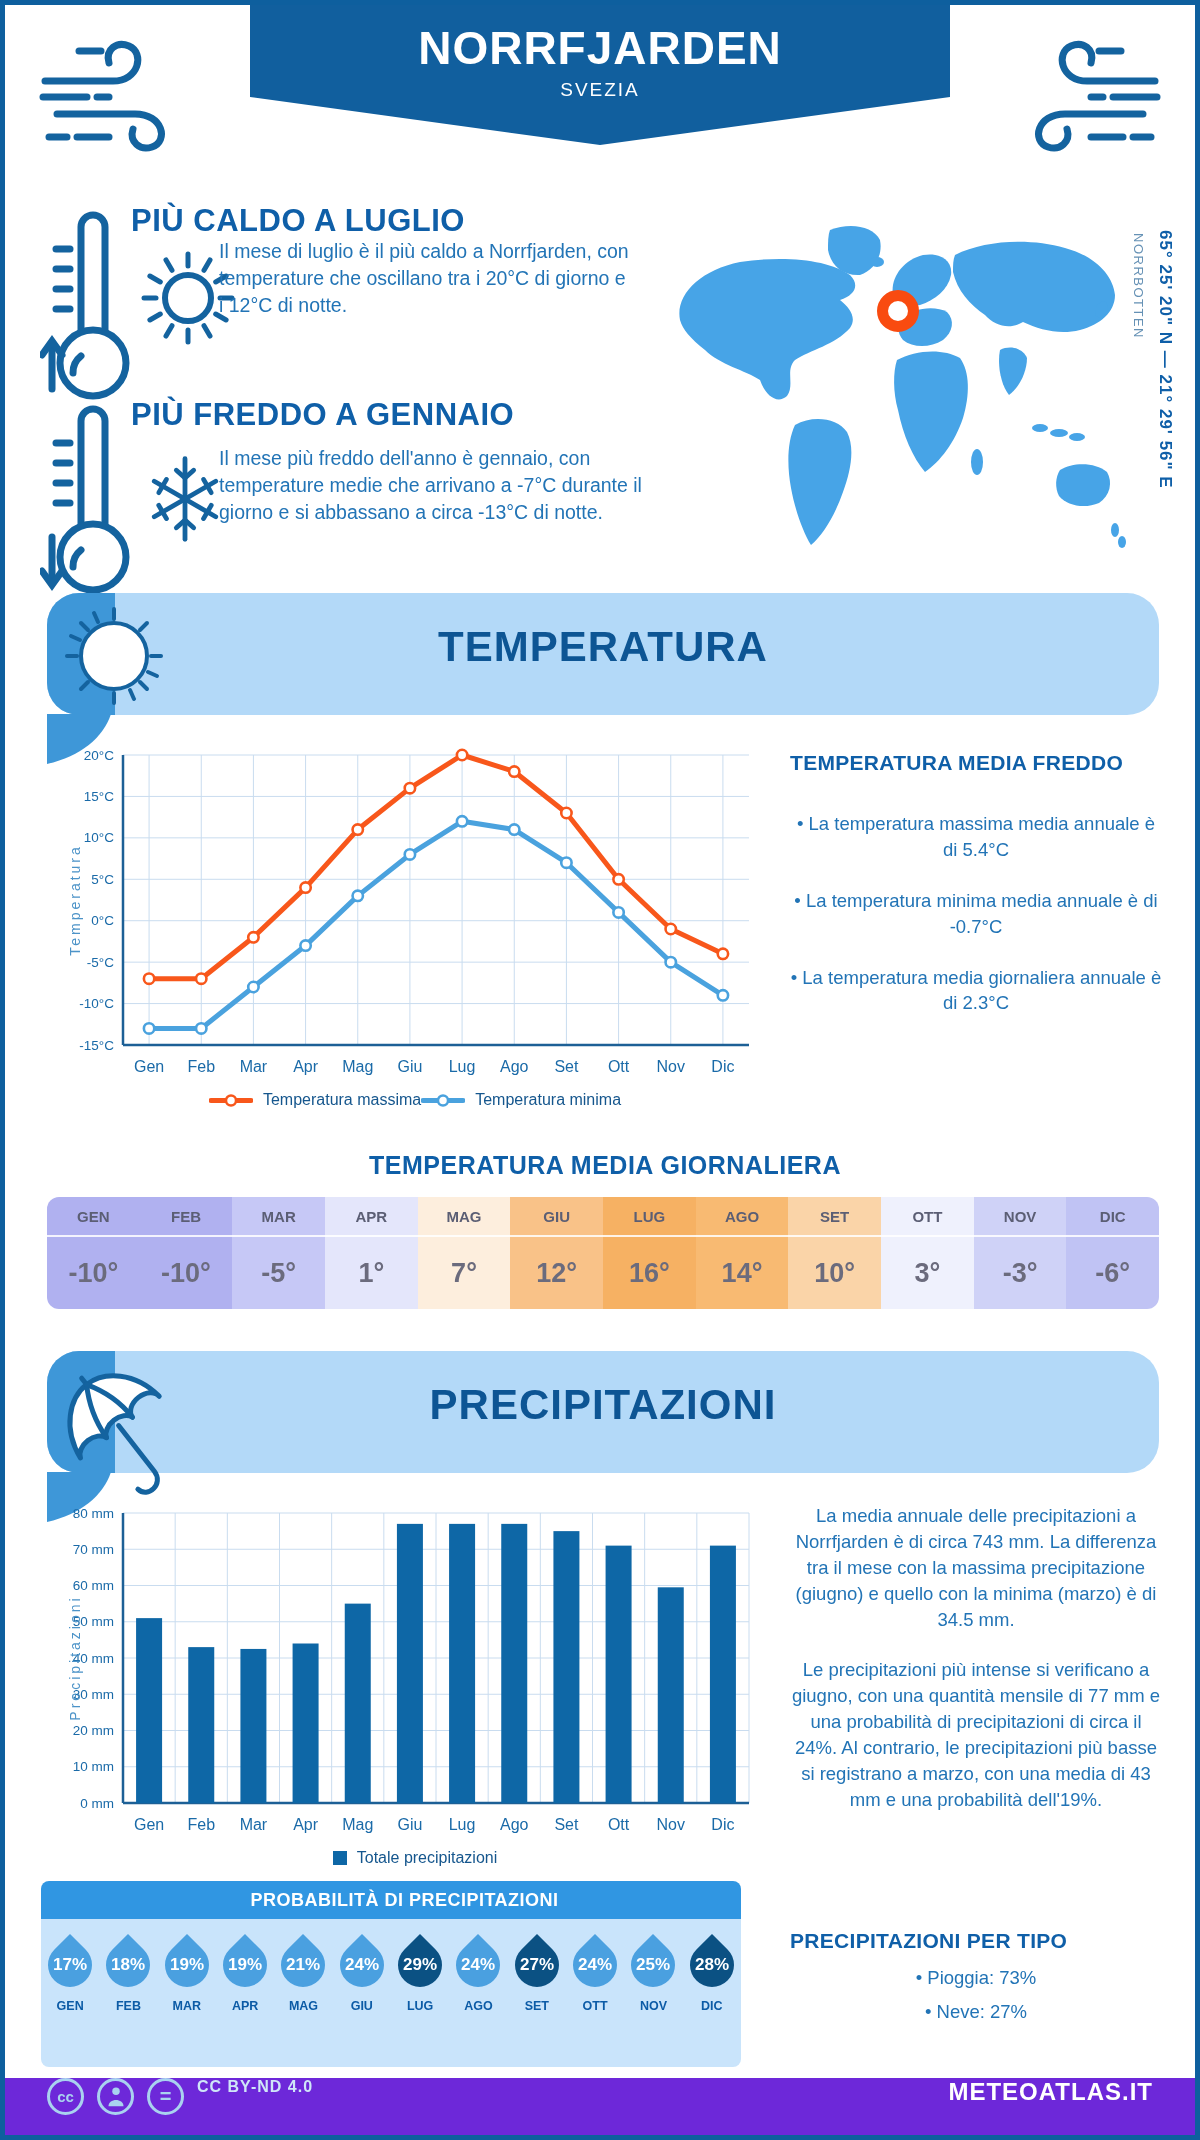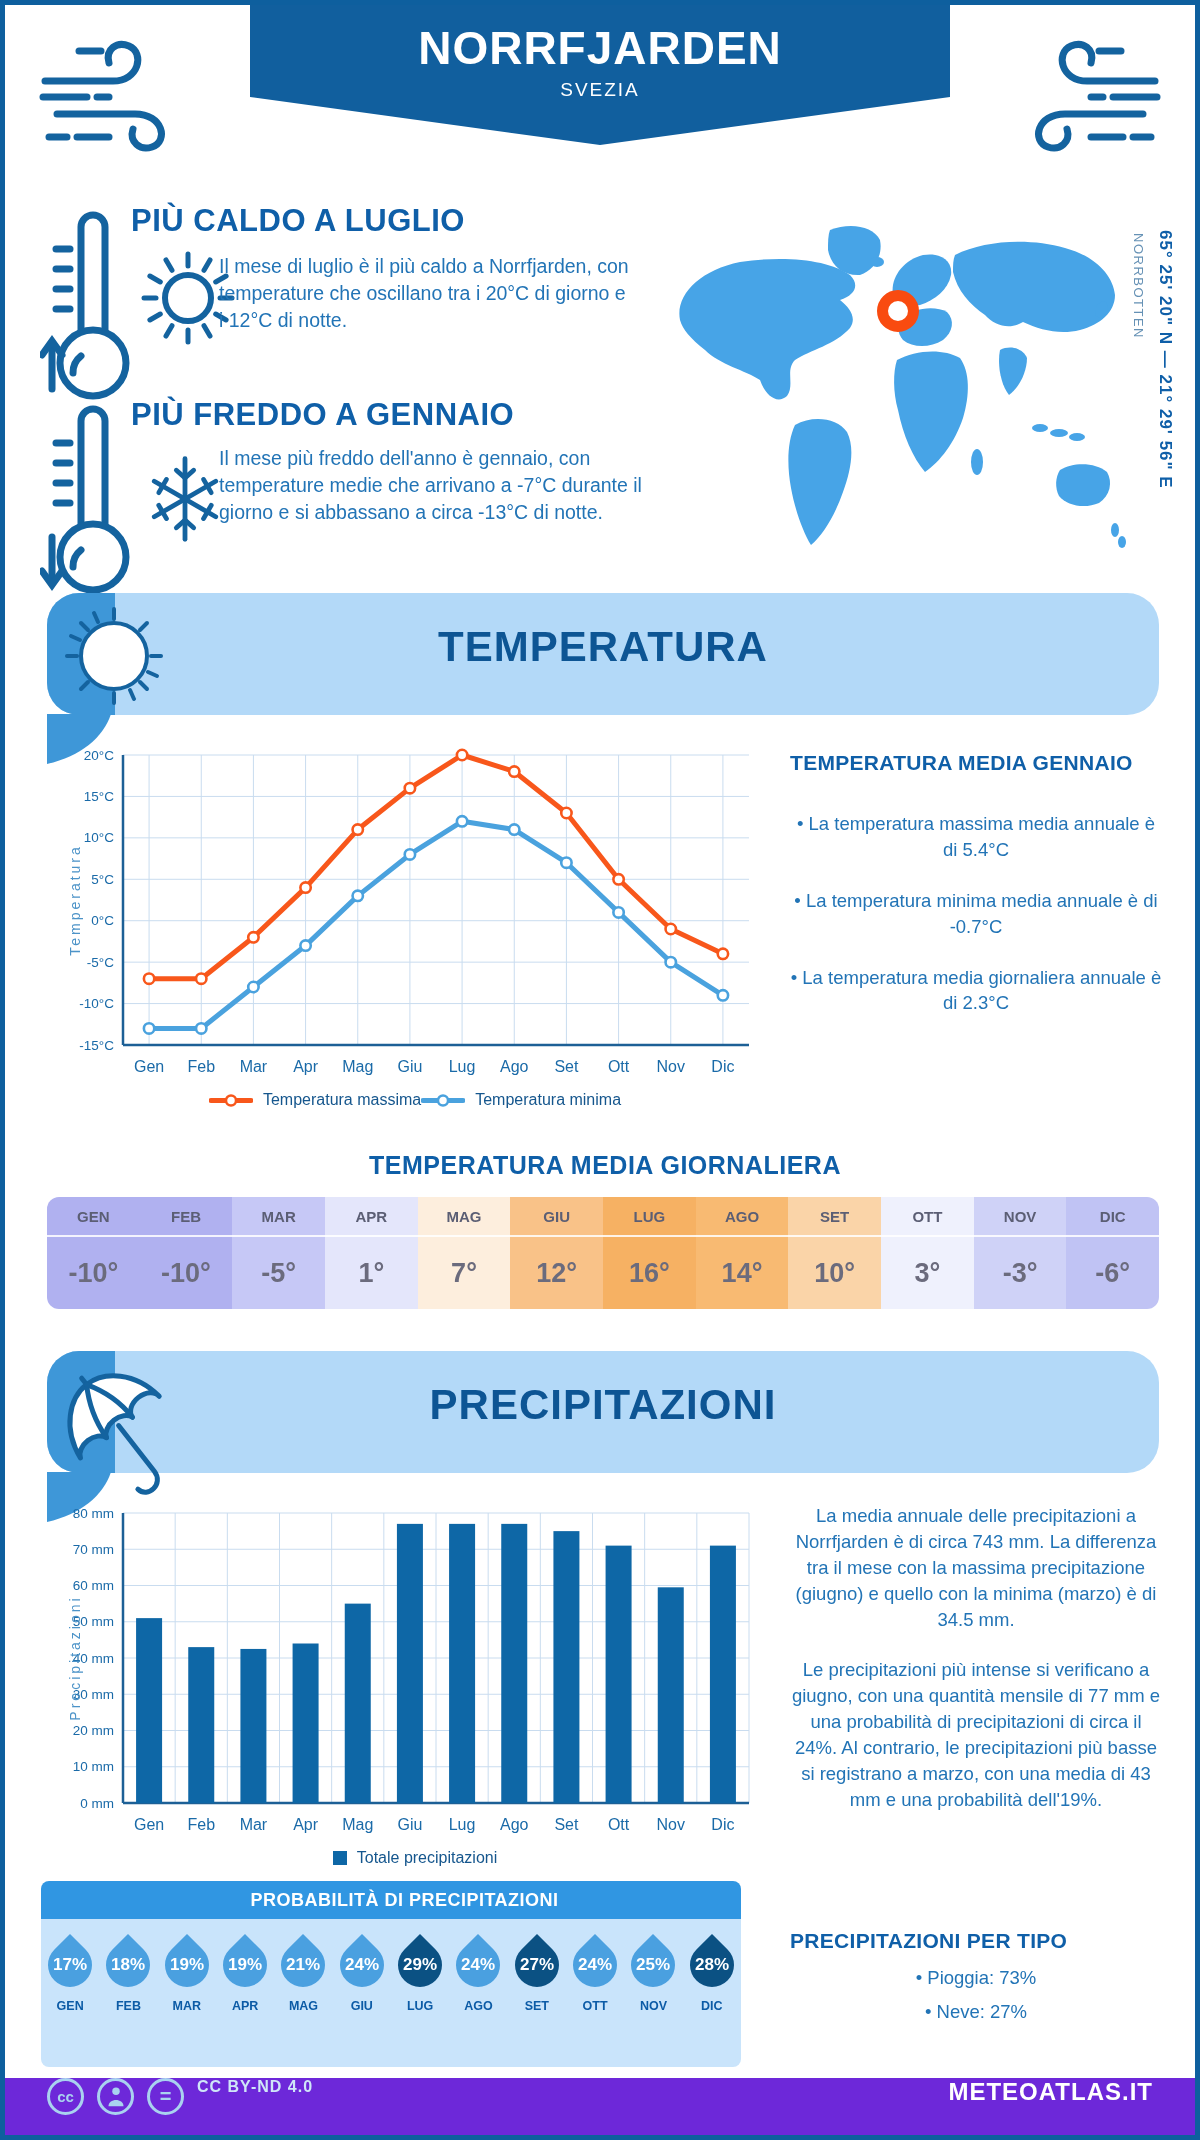--- a/index.html
+++ b/index.html
@@ -142,21 +142,21 @@
         <line x1="22.3" y1="66" x2="11.9" y2="72"></line>
       <line x1="18" y1="50" x2="6" y2="50"></line>
         <line x1="22.3" y1="34" x2="11.9" y2="28"></line>
       <line x1="34" y1="22.3" x2="28" y2="11.9"></line>
         <line x1="50" y1="18" x2="50" y2="6"></line>
       <line x1="66" y1="22.3" x2="72" y2="11.9"></line>
         <line x1="77.7" y1="34" x2="88.1" y2="28"></line>
     </g>
   </svg>
   <div class="hl-title" style="left:126px;top:198px;">PIÙ CALDO A LUGLIO</div>
-  <div class="hl-text" style="left:214px;top:248px;width:410px;">Il mese di luglio è il più caldo a Norrfjarden, con temperature che oscillano tra i 20°C di giorno e i 12°C di notte.</div>
+  <div class="hl-text" style="left:214px;top:233px;width:410px;">Il mese di luglio è il più caldo a Norrfjarden, con temperature che oscillano tra i 20°C di giorno e i 12°C di notte.</div>
 
   <svg class="abs" style="left:35px;top:400px;" width="105" height="195" viewBox="0 0 105 195">
     <g fill="none" stroke="#14639f" stroke-width="7" stroke-linecap="round">
       <path d="M41,120 V16 a12,12 0 0 1 24,0 V120"></path>
       <circle cx="53" cy="152" r="33"></circle>
       <path d="M33,162 a21,21 0 0 1 8,-17"></path>
       <path d="M16,38 h14"></path>
         <path d="M16,58 h14"></path>
         <path d="M16,78 h14"></path>
         <path d="M16,98 h14"></path>
@@ -313,21 +313,21 @@
       </div>
       <div class="legend-item">
         <svg width="44" height="13">
           <line x1="2" y1="6.5" x2="42" y2="6.5" stroke="#4aa2de" stroke-width="5" stroke-linecap="round"></line>
           <circle cx="22" cy="6.5" r="5" fill="#fff" stroke="#4aa2de" stroke-width="2.5"></circle>
         </svg>
         <span>Temperatura minima</span>
       </div>
     </div>
 
-  <div class="blk-head" style="left:785px;top:746px;">TEMPERATURA MEDIA GENNAIO</div>
+  <div class="blk-head" style="left:785px;top:746px;">TEMPERATURA MEDIA FREDDO</div>
   <div class="blk-text" style="left:785px;top:806px;width:372px;">
     <p>• La temperatura massima media annuale è di 5.4°C</p>
     <p>• La temperatura minima media annuale è di -0.7°C</p>
     <p>• La temperatura media giornaliera annuale è di 2.3°C</p>
   </div>
 
   <div class="sect-head-center" style="top:1146px;">TEMPERATURA MEDIA GIORNALIERA</div>
   <div class="d-table" id="daily-table">
       <div class="d-col" style="background: rgb(176, 177, 240);">
         <div class="d-month">GEN</div>

